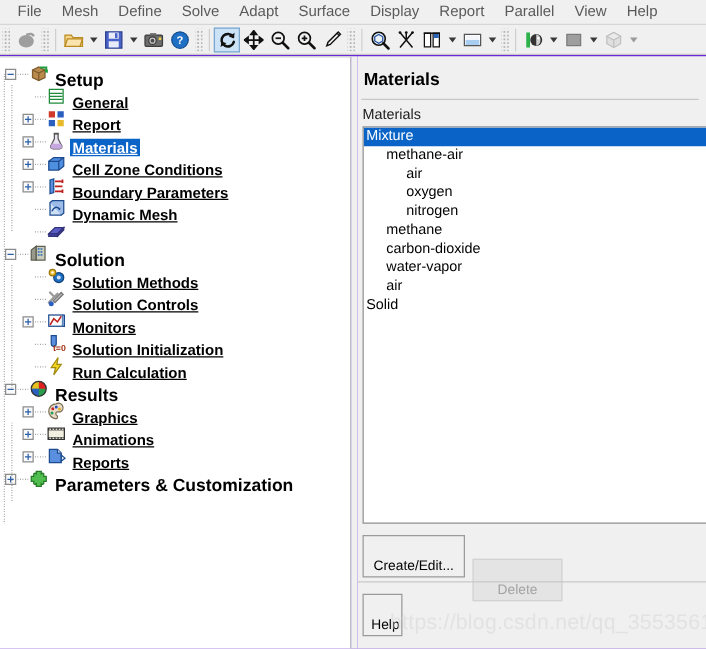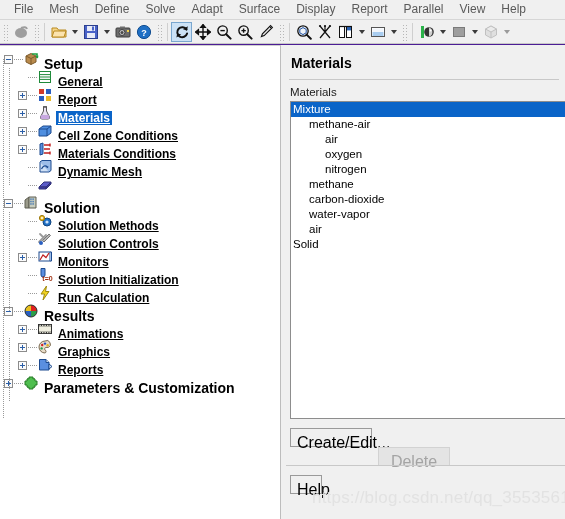--- a/index.html
+++ b/index.html
@@ -6,21 +6,21 @@
   html, body {
     margin: 0; padding: 0;
     width: 565px; height: 519px;
     overflow: hidden;
     background: #f0f0f0;
     font-family: "Liberation Sans", sans-serif;
   }
   #app {
     position: relative;
     width: 565px; height: 519px;
-    background: #4c1d95;
+    background: #6d28d9;
   }
 
   
   #menubar {
     position: absolute; left: 0; top: 0;
     width: 565px; height: 20px;
     background: #f0f0f0;
     border-bottom: 1px solid #d6d6d6;
     display: flex; align-items: center;
     padding-left: 6px;
@@ -177,28 +177,28 @@
     font-size: 11.5px; color: #000;
     white-space: nowrap; cursor: default;
     padding-left: 2px;
   }
   .litem.d1 { padding-left: 18px; }
   .litem.d2 { padding-left: 34px; }
   .litem.sel { background: #0a64c8; color: #fff; }
 
   .btn {
     position: absolute;
-    font-size: 16px;
+    font-size: 11px;
     color: #000;
     background: #f0f0f0;
     border: 1px solid #9a9a9a;
     height: 19px; line-height: 17px;
     text-align: center;
     cursor: default;
-    padding: 5px 6px;
+    padding: 16px 6px;
   }
   .btn.disabled {
     color: #a4a4a4;
     background: #e4e4e4;
     border: 1px solid #d2d2d2;
   }
   #btn-create { left: 4px; top: 383px; width: 82px; }
   #btn-delete { left: 92px; top: 402px; width: 72px; }
   #bot-rule {
     position: absolute; left: 0px; top: 420px;
@@ -450,21 +450,21 @@
           <div class="indent" style="width: 18px;"></div>
           <div class="exp plus"></div>
           <div class="dots"></div>
           <div class="ico">
             <svg width="16" height="16" viewBox="0 0 16 16">
               <path d="M3 3 L6 2 L6 13 L3 14Z" fill="#5a8fe0" stroke="#1c4a8f"></path>
               <path d="M7 4 H13 M7 8 H13 M7 12 H13" stroke="#c02020" stroke-width="1.4"></path>
               <path d="M13 2.6 L13 5.4 M13 10.6 L13 13.4" stroke="#c02020" stroke-width="1.4"></path>
             </svg>
           </div>
-          <div class="tlabel">Materials Conditions</div>
+          <div class="tlabel">Boundary Parameters</div>
         </div>
         <div class="trow lvl1">
           <div class="indent" style="width: 18px;"></div>
           <div class="exp-spacer"></div>
           <div class="dots"></div>
           <div class="ico">
             <svg width="16" height="16" viewBox="0 0 16 16">
               <path d="M3 3 L12 3 L12 13 L3 13Z" fill="#cfe0f5" stroke="#1c4a8f"></path>
               <path d="M3 3 L5 1.5 L14 1.5 L14 11.5 L12 13" fill="#9dbde8" stroke="#1c4a8f"></path>
               <path d="M4.5 10 Q7 5 10.5 8" stroke="#1c4a8f" fill="none" stroke-width="1.2"></path>
@@ -575,20 +575,35 @@
           <div class="ico">
             <svg width="16" height="16" viewBox="0 0 16 16">
               <circle cx="8" cy="8" r="6" fill="#2a9e4a"></circle>
               <path d="M8 2 A6 6 0 0 1 14 8 L8 8Z" fill="#e02020"></path>
               <path d="M2 8 A6 6 0 0 1 8 2 L8 8Z" fill="#e8c020"></path>
               <path d="M8 8 L2 8 A6 6 0 0 0 8 14Z" fill="#2a5fc0"></path>
               <circle cx="8" cy="8" r="6" fill="none" stroke="#333"></circle>
             </svg>
           </div>
           <div class="tlabel">Results</div>
+        </div>
+        <div class="trow lvl1">
+          <div class="indent" style="width: 18px;"></div>
+          <div class="exp plus"></div>
+          <div class="dots"></div>
+          <div class="ico">
+            <svg width="16" height="16" viewBox="0 0 16 16">
+              <path d="M8 2 A6 6 0 1 0 8 14 A1.6 1.6 0 0 0 8 11 A1.6 1.6 0 0 1 9 8.4 H11.5 A3 3 0 0 0 8 2Z" fill="#e8dcc8" stroke="#7a6a50"></path>
+              <circle cx="5.2" cy="6" r="1.2" fill="#d12020"></circle>
+              <circle cx="8" cy="4.6" r="1.2" fill="#2050c0"></circle>
+              <circle cx="10.6" cy="6.2" r="1.2" fill="#e0b020"></circle>
+              <circle cx="4.6" cy="9.4" r="1.2" fill="#20a050"></circle>
+            </svg>
+          </div>
+          <div class="tlabel">Graphics</div>
         </div>
         <div class="trow lvl1">
           <div class="indent" style="width: 18px;"></div>
           <div class="exp plus"></div>
           <div class="dots"></div>
           <div class="ico">
             <svg width="16" height="16" viewBox="0 0 16 16">
               <rect x="1.5" y="3.5" width="13" height="9" fill="#f0efe0" stroke="#333"></rect>
               <rect x="1.5" y="3.5" width="13" height="1.8" fill="#333"></rect>
               <rect x="1.5" y="10.7" width="13" height="1.8" fill="#333"></rect>
@@ -607,35 +622,20 @@
             </svg>
           </div>
           <div class="tlabel">Animations</div>
         </div>
         <div class="trow lvl1">
           <div class="indent" style="width: 18px;"></div>
           <div class="exp plus"></div>
           <div class="dots"></div>
           <div class="ico">
             <svg width="16" height="16" viewBox="0 0 16 16">
-              <path d="M8 2 A6 6 0 1 0 8 14 A1.6 1.6 0 0 0 8 11 A1.6 1.6 0 0 1 9 8.4 H11.5 A3 3 0 0 0 8 2Z" fill="#e8dcc8" stroke="#7a6a50"></path>
-              <circle cx="5.2" cy="6" r="1.2" fill="#d12020"></circle>
-              <circle cx="8" cy="4.6" r="1.2" fill="#2050c0"></circle>
-              <circle cx="10.6" cy="6.2" r="1.2" fill="#e0b020"></circle>
-              <circle cx="4.6" cy="9.4" r="1.2" fill="#20a050"></circle>
-            </svg>
-          </div>
-          <div class="tlabel">Graphics</div>
-        </div>
-        <div class="trow lvl1">
-          <div class="indent" style="width: 18px;"></div>
-          <div class="exp plus"></div>
-          <div class="dots"></div>
-          <div class="ico">
-            <svg width="16" height="16" viewBox="0 0 16 16">
               <path d="M2.5 2.5 H9 L12 5.5 V13 H2.5Z" fill="#5a8fe0" stroke="#1c4a8f"></path>
               <path d="M9 2.5 V5.5 H12" fill="#cfe0f5" stroke="#1c4a8f"></path>
               <path d="M12 7 L15 9.5 L12 12Z" fill="#dfe8f5" stroke="#1c4a8f"></path>
             </svg>
           </div>
           <div class="tlabel">Reports</div>
         </div>
         <div class="trow lvl0">
           <div class="indent" style="width: 4px;"></div>
           <div class="exp plus"></div>

